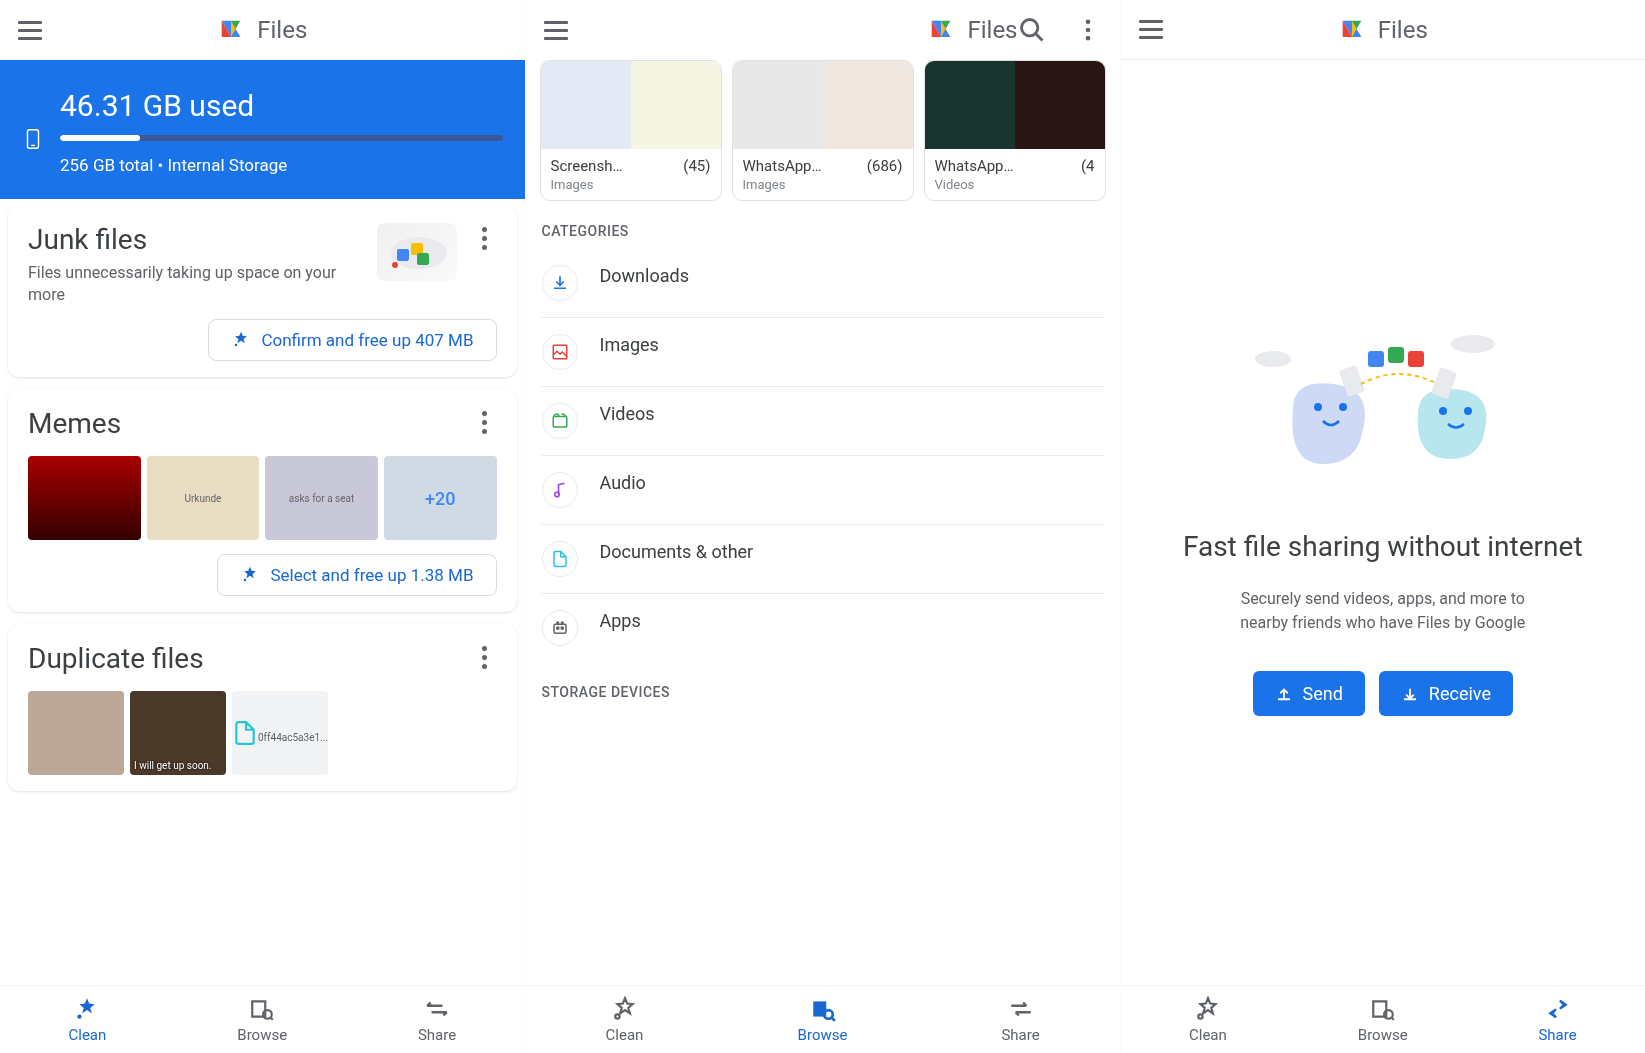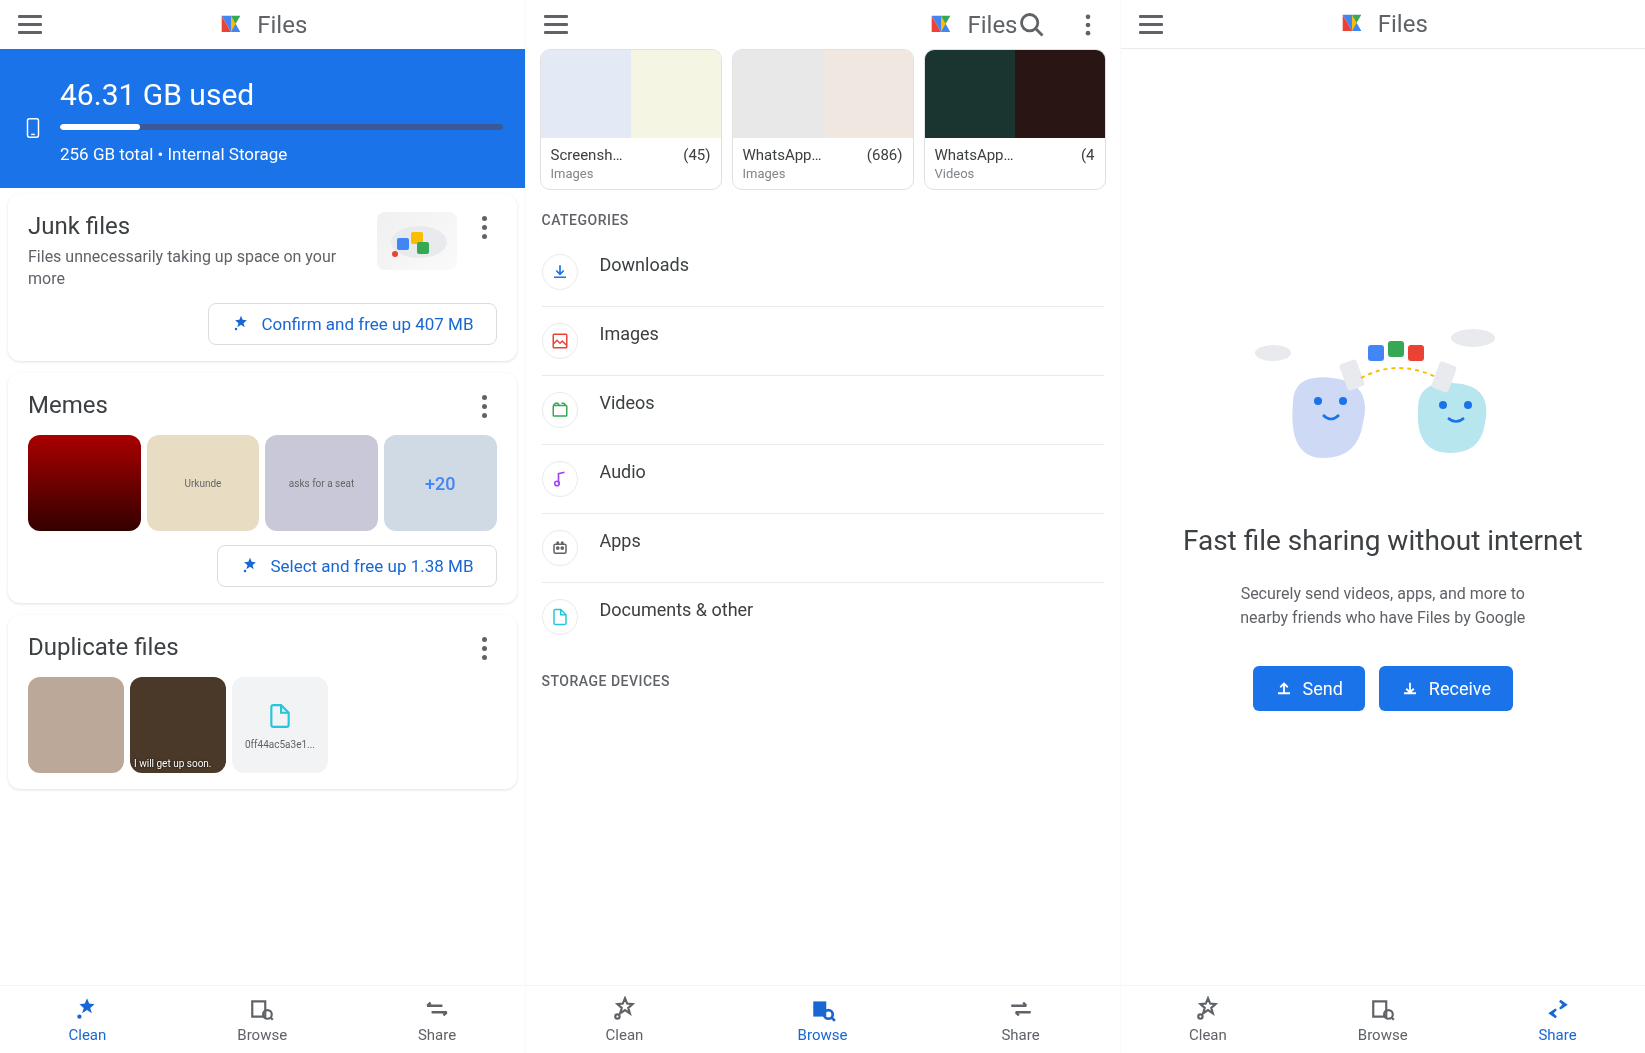--- a/index.html
+++ b/index.html
@@ -2,21 +2,21 @@
 <html><head>
 <meta charset="utf-8">
 <style>
 *{box-sizing:border-box;margin:0;padding:0;font-family:Roboto,Arial,sans-serif}
 body{background:#fff;width:1645px;height:1053px;overflow:hidden}
 .screens{display:flex;width:100%;height:100%}
 .screen{flex:1;display:flex;flex-direction:column;position:relative;border-right:1px solid rgba(0,0,0,0.02)}
 .screen:last-child{border-right:none}
 
 
-.hdr{height:49px;display:flex;align-items:center;padding:0 18px;background:#fff}
+.hdr{height:60px;display:flex;align-items:center;padding:0 18px;background:#fff}
 .menu-btn{width:28px;height:28px;display:flex;flex-direction:column;justify-content:center;gap:5px;cursor:pointer}
 .menu-btn span{height:3px;background:#5f6368;border-radius:1px;width:24px}
 .logo{width:28px;height:28px;margin-left:auto;margin-right:12px;position:relative}
 .logo svg{width:28px;height:28px}
 .title{font-size:24px;color:#5f6368;font-weight:400}
 .hdr-actions{margin-left:auto;display:flex;gap:28px;align-items:center}
 .icon-btn{width:28px;height:28px;display:flex;align-items:center;justify-content:center;cursor:pointer;color:#5f6368}
 .hdr-spacer{flex:1}
 
 
@@ -28,36 +28,36 @@
 .storage-info{flex:1}
 .used{font-size:30px;font-weight:400;margin-bottom:12px}
 .bar{height:6px;background:#3b5998;border-radius:3px;margin-bottom:14px;overflow:hidden}
 .bar-fill{height:100%;background:#fff;border-radius:3px;width:18%}
 .total{font-size:17px}
 
 .cards{padding:6px 8px}
 .card{background:#fff;border-radius:12px;box-shadow:0 1px 3px rgba(0,0,0,0.12);padding:18px 20px 16px;margin-bottom:12px;position:relative}
 .card-hd{display:flex;align-items:flex-start;gap:10px}
 .card-txt{flex:1}
-.card-title{font-size:24px;color:#3c4043;font-weight:400;margin-bottom:6px}
+.card-title{font-size:28px;color:#3c4043;font-weight:400;margin-bottom:6px}
 .card-sub{font-size:16px;color:#5f6368;line-height:1.35}
 .card-menu{width:24px;display:flex;flex-direction:column;align-items:center;gap:4px;cursor:pointer;padding:4px 0}
 .card-menu span{width:5px;height:5px;background:#5f6368;border-radius:50%}
 .card-ill{width:80px;height:58px;margin-right:6px}
 .card-btn{margin-top:14px;float:right;border:1px solid #dadce0;border-radius:8px;padding:10px 22px;display:flex;align-items:center;gap:10px;color:#1967d2;font-size:17px;cursor:pointer;background:#fff}
 .card-btn svg{width:20px;height:20px}
 .card::after{content:"";display:table;clear:both}
 
 .thumbs{display:flex;gap:6px;margin-top:10px}
-.thumb{flex:1;height:96px;background:#eee;border-radius:12px;position:relative;overflow:hidden;display:flex;align-items:center;justify-content:center;font-size:10px;color:#666}
+.thumb{flex:1;height:84px;background:#eee;border-radius:4px;position:relative;overflow:hidden;display:flex;align-items:center;justify-content:center;font-size:10px;color:#666}
 .thumb.more{background:#d0dae5;color:#4285f4;font-size:18px;font-weight:500}
 .thumb-lbl{position:absolute;bottom:4px;left:4px;color:#fff;font-size:10px;text-shadow:0 0 2px #000}
 .dup-thumbs{display:flex;gap:6px;margin-top:10px}
 .dup-thumbs .thumb{width:96px;flex:none}
-.dup-thumbs .doc{background:#f1f3f4;display:flex;flex-direction:column;align-items:center;justify-content:center}
+.dup-thumbs .doc{background:#f1f3f4;display:flex;flex-direction:row;align-items:center;justify-content:center}
 .dup-thumbs .doc .fn{font-size:10px;color:#5f6368;margin-top:8px}
 
 
 .collections{display:flex;gap:10px;padding:0 14px;overflow:hidden}
 .coll{border:1px solid #e0e0e0;border-radius:10px;width:182px;flex-shrink:0;overflow:hidden}
 .coll-img{height:88px;background:#eef;display:flex}
 .coll-img .seg{flex:1;background:#ccd}
 .coll-body{padding:8px 10px}
 .coll-line{display:flex;justify-content:space-between;font-size:15px;color:#3c4043}
 .coll-name{overflow:hidden;text-overflow:ellipsis;white-space:nowrap}
@@ -359,38 +359,38 @@
         <div class="cat-ico">
               <svg width="18" height="18" viewBox="0 0 24 24" fill="none" stroke="#a142f4" stroke-width="2.2">
                 <path d="M10 18V5l8-2"></path>
                 <circle cx="8" cy="18" r="3"></circle>
               </svg>
             </div>
         <div class="cat-name">Audio</div>
       </div>
       <div class="cat">
         <div class="cat-ico">
+              <svg width="18" height="18" viewBox="0 0 24 24" fill="none" stroke="#26c6da" stroke-width="2">
+                <path d="M13 2H6a2 2 0 00-2 2v16a2 2 0 002 2h12a2 2 0 002-2V9l-7-7z"></path>
+                <path d="M13 2v7h7"></path>
+              </svg>
+            </div>
+        <div class="cat-name">Documents &amp; other</div>
+      </div>
+      <div class="cat">
+        <div class="cat-ico">
               <svg width="18" height="18" viewBox="0 0 24 24" fill="none" stroke="#5f6368" stroke-width="2">
                 <rect x="4" y="7" width="16" height="12" rx="2"></rect>
                 <circle cx="9" cy="5" r="1" fill="#5f6368"></circle>
                 <circle cx="15" cy="5" r="1" fill="#5f6368"></circle>
                 <circle cx="9" cy="12" r="1.5" fill="#5f6368"></circle>
                 <circle cx="15" cy="12" r="1.5" fill="#5f6368"></circle>
               </svg>
             </div>
         <div class="cat-name">Apps</div>
-      </div>
-      <div class="cat">
-        <div class="cat-ico">
-              <svg width="18" height="18" viewBox="0 0 24 24" fill="none" stroke="#26c6da" stroke-width="2">
-                <path d="M13 2H6a2 2 0 00-2 2v16a2 2 0 002 2h12a2 2 0 002-2V9l-7-7z"></path>
-                <path d="M13 2v7h7"></path>
-              </svg>
-            </div>
-        <div class="cat-name">Documents &amp; other</div>
       </div>
     </div>
 
     <div class="sec-label">STORAGE DEVICES</div>
   </div>
 
   <div class="bnav">
     <div class="bitem">
       <svg viewBox="0 0 24 24" fill="none" stroke="currentColor" stroke-width="2">
             <path d="M12 2l2 5 5 .5-4 3.5 1.5 5L12 13l-4.5 3 1.5-5-4-3.5 5-.5z"></path>

